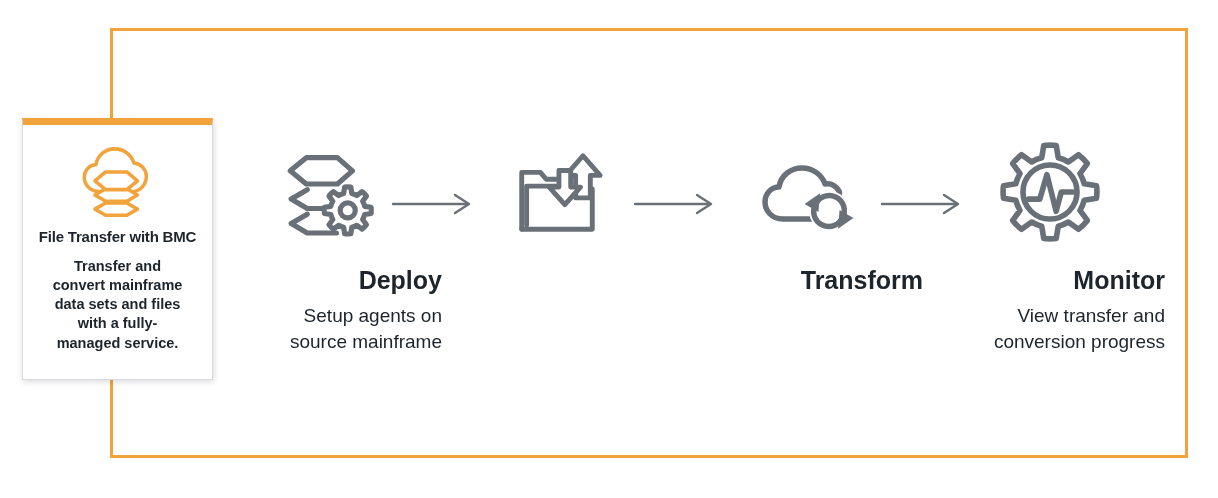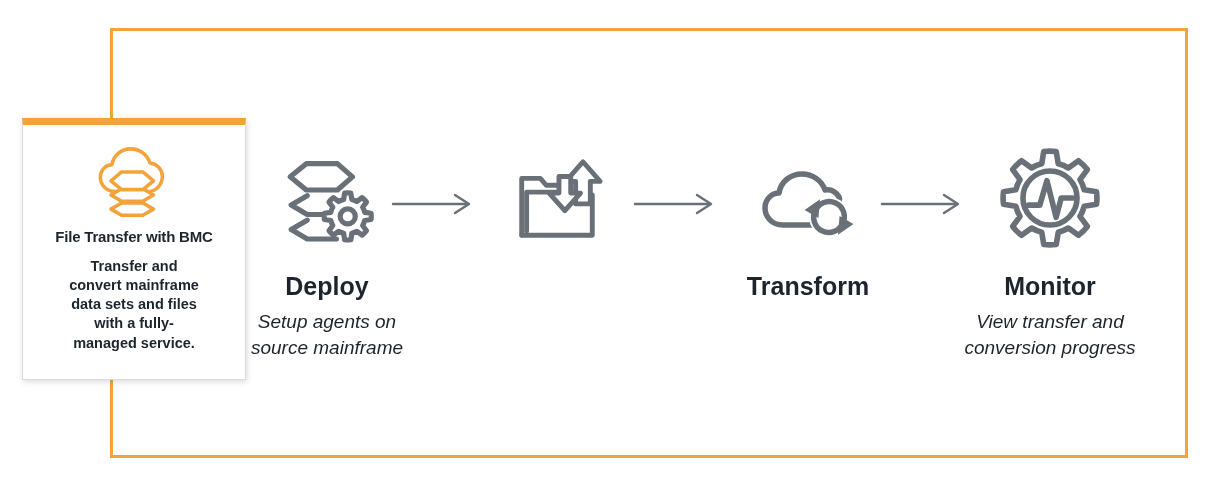--- a/index.html
+++ b/index.html
@@ -5,32 +5,32 @@
   html,body{margin:0;padding:0;background:#ffffff;}
   body{
     width:1218px;height:498px;position:relative;overflow:hidden;
     font-family:"Liberation Sans",sans-serif;color:#1d242c;
   }
   .frame{
     position:absolute;left:110px;top:28px;width:1078px;height:430px;
     box-sizing:border-box;border:3px solid #f2a33c;z-index:1;background:transparent;
   }
   .card{
-    position:absolute;left:22px;top:118px;width:224px;height:262px;
+    position:absolute;left:22px;top:118px;width:191px;height:262px;
     box-sizing:border-box;background:#fff;border:1px solid #d8dbdf;
     border-top:7px solid #f2a33c;box-shadow:1px 2px 6px rgba(0,0,0,.14);
     z-index:2;text-align:center;
   }
   .card-icon{margin-top:15px;}
   .card-title{font-size:15px;font-weight:bold;margin-top:10px;letter-spacing:-.2px;}
   .card-desc{font-size:14.5px;line-height:1.32;margin-top:12px;white-space:pre-line;font-weight:bold;}
-  .step{position:absolute;top:148px;width:230px;text-align:center;z-index:2;}
+  .step{position:absolute;top:142px;width:230px;text-align:right;z-index:2;}
   .step-iconbox{height:100px;display:flex;align-items:center;justify-content:center;}
   .step-title{font-size:25px;font-weight:bold;margin-top:24px;}
-  .step-desc{font-size:19px;line-height:1.35;margin-top:8px;white-space:pre-line;font-style:italic;}
+  .step-desc{font-size:19px;line-height:1.35;margin-top:8px;white-space:pre-line;}
   .arrow{position:absolute;z-index:2;}
   .s-deploy{left:212px;} .s-transfer{left:442px;} .s-transform{left:693px;} .s-monitor{left:935px;}
   .a1{left:391px;top:192px;} .a2{left:633px;top:192px;} .a3{left:880px;top:192px;}
   svg{display:block;margin:0 auto;}
 </style>
 </head>
 <body>
 
 <div class="frame"></div>
 

